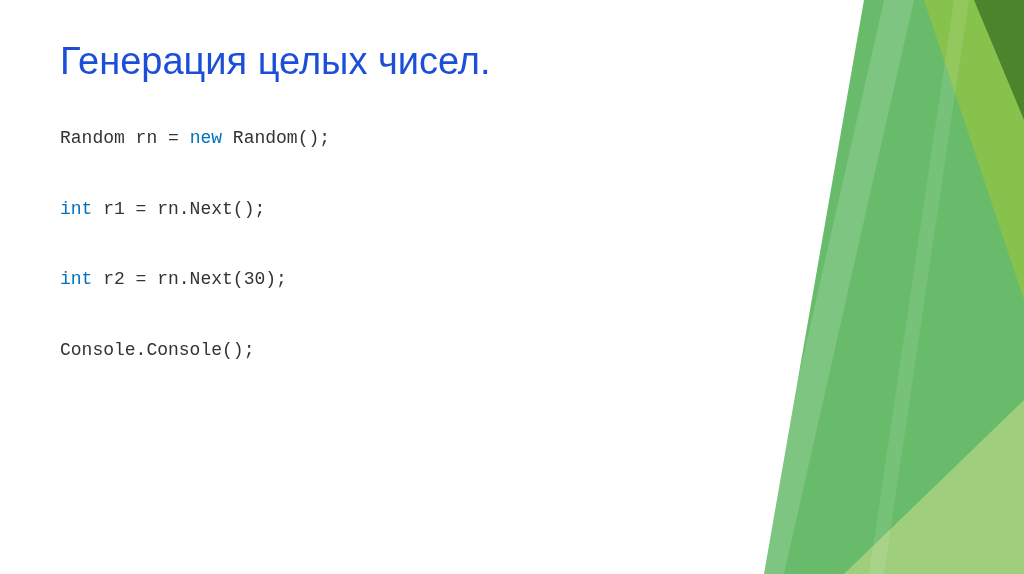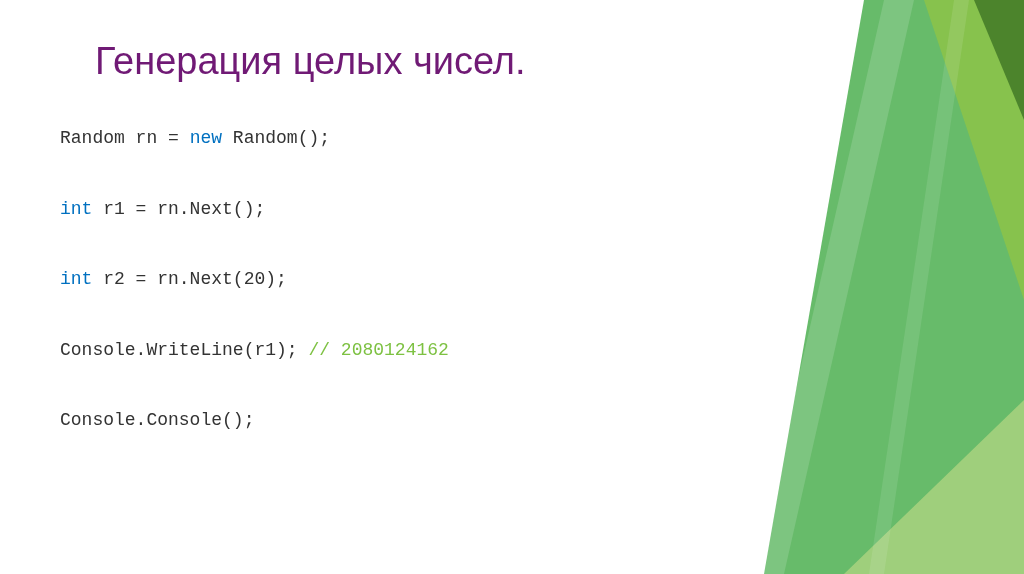--- a/index.html
+++ b/index.html
@@ -34,25 +34,24 @@
     }
 
     .slide-content {
       position: relative;
       z-index: 1;
       padding: 40px 60px;
     }
 
     .slide-title {
       font-size: 38px;
-      color: #701a75;
+      color: #1d4ed8;
       font-weight: normal;
       margin-bottom: 30px;
       font-family: Arial, sans-serif;
-      margin-left: 35px;
     }
 
     .code-block {
       font-family: 'Courier New', Courier, monospace;
       font-size: 18px;
       line-height: 1.7;
       color: #333333;
     }
 
     .code-line {
@@ -91,22 +90,21 @@
 
 <div class="slide-content">
   <h1 class="slide-title">Генерация целых чисел.</h1>
 
   <div class="code-block">
 
     <span class="code-line"><span>Random rn = </span><span class="keyword">new</span><span> Random();</span></span>
 
     <span class="code-line"><span class="keyword">int</span><span> r1 = rn.Next();</span></span>
 
-    <span class="code-line"><span class="keyword">int</span><span> r2 = rn.Next(20);</span></span>
+    <span class="code-line"><span class="keyword">int</span><span> r2 = rn.Next(30);</span></span>
 
 
-    <span class="code-line"><span>Console.WriteLine(r1); </span><span class="comment">// 2080124162</span></span>
 
 
 
     <span class="code-line"><span>Console.Console();</span></span>
   </div>
 </div>
 
 </body></html>

